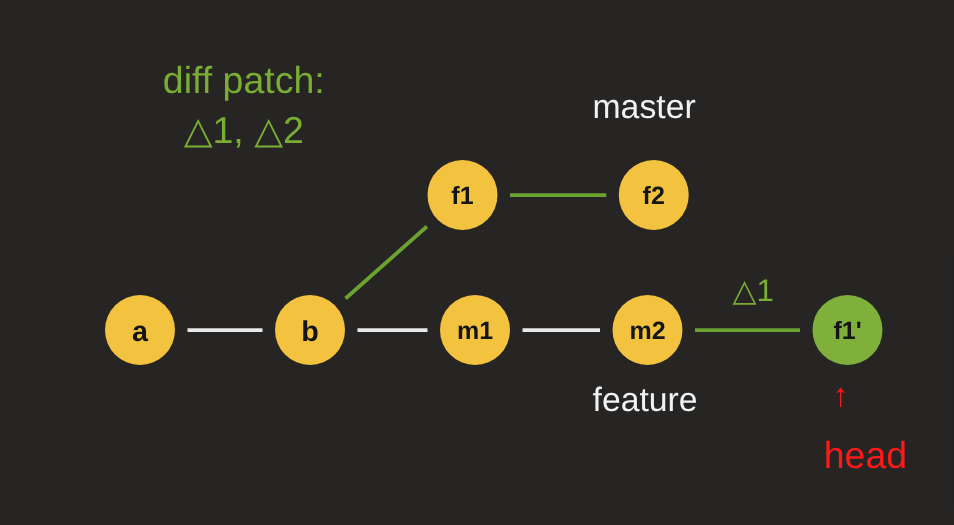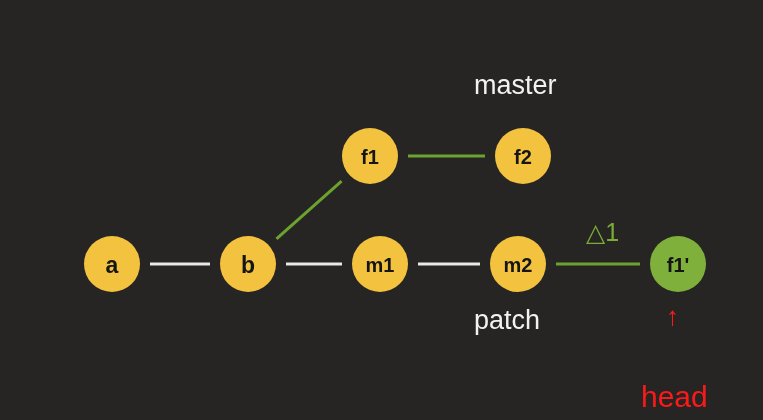--- a/index.html
+++ b/index.html
@@ -103,25 +103,29 @@
           <circle cx="370" cy="156" r="28" fill="#f3c340"></circle>
           <text x="370" y="157" class="node-label node-label-sm" fill="#151515">f1</text>
         </g>
         <g>
           <circle cx="523" cy="156" r="28" fill="#f3c340"></circle>
           <text x="523" y="157" class="node-label node-label-sm" fill="#151515">f2</text>
         </g>
       </g>
   </svg>
 
+  <div class="patch-note" style="left:100px; top:48px; width:190px;">
+    <div>diff patch:</div>
+    <div style="margin-top:4px;">△1, △2</div>
+  </div>
 
   <div class="branch-label" style="left:474px; top:70px;">master</div>
 
 
-  <div class="branch-label" style="left:474px; top:305px;">patch</div>
+  <div class="branch-label" style="left:474px; top:305px;">feature</div>
 
   <div class="delta-label" style="left:586px; top:218px;">△1</div>
 
   <div class="head-label" style="left:666px; top:303px; font-size:26px; line-height:1;">↑</div>
 
-  <div class="head-label" style="left:641px; top:348px;margin-top:32px;">head</div>
+  <div class="head-label" style="left:659px; top:348px;">head</div>
 
 </div>
 
 </body></html>

